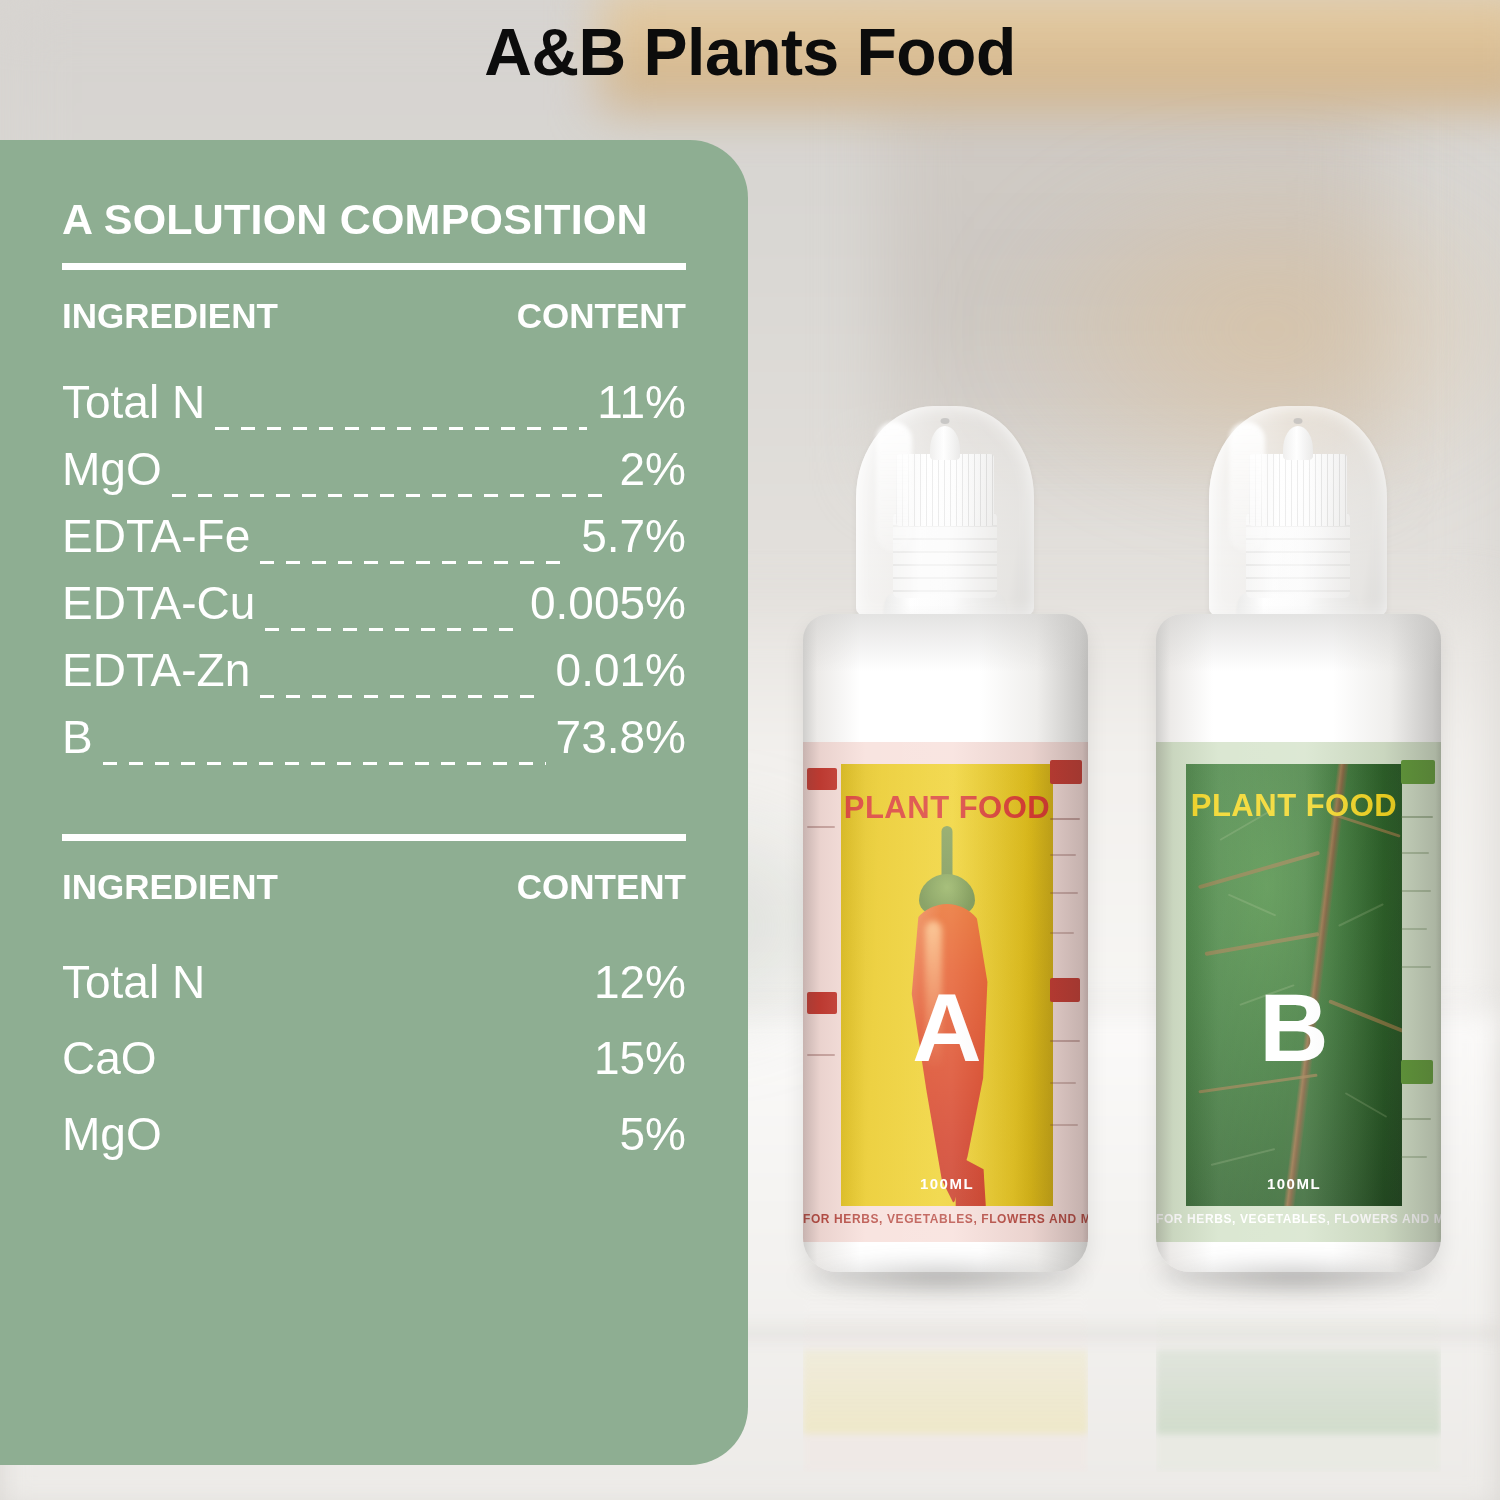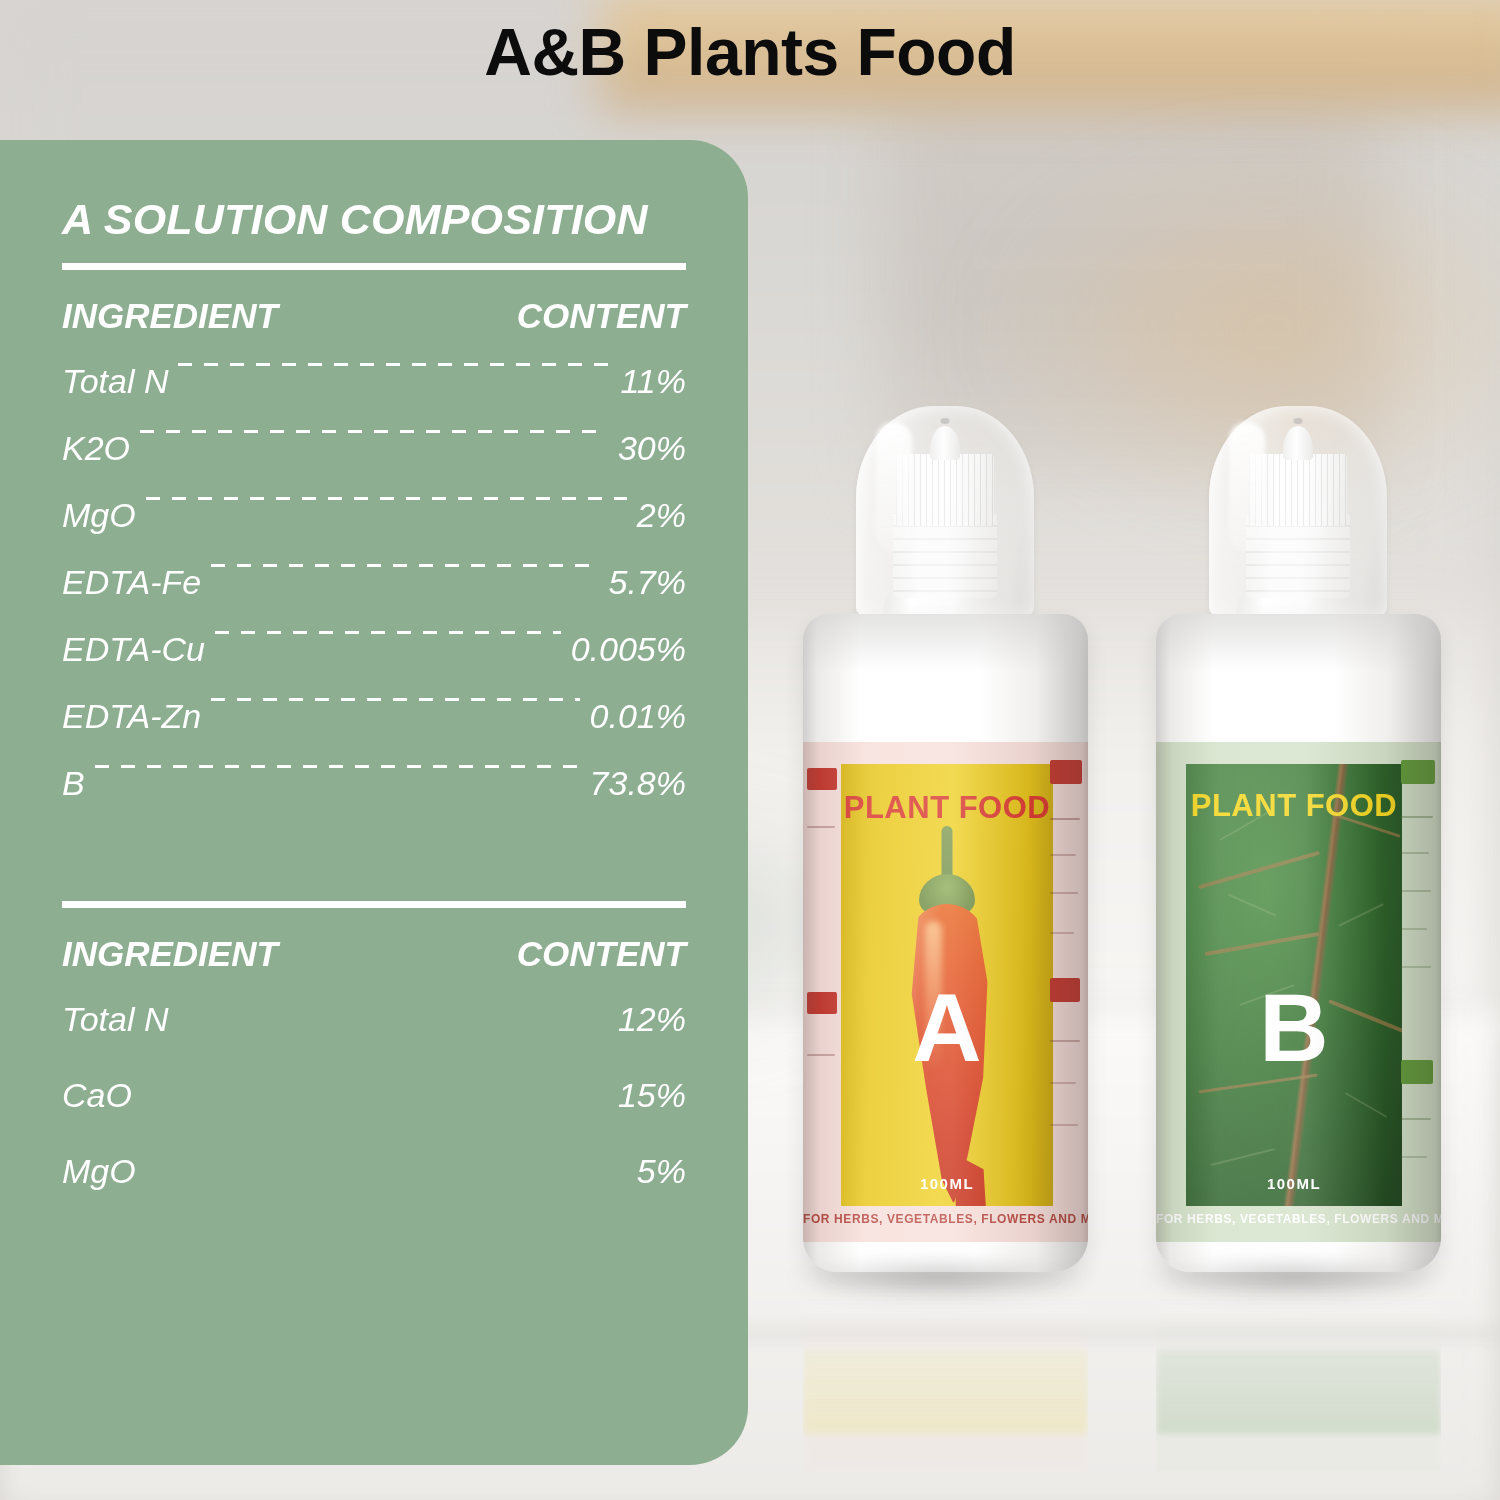--- a/index.html
+++ b/index.html
@@ -66,21 +66,20 @@
 
   
   #panel {
     position: absolute;
     left: 0; top: 140px;
     width: 748px; height: 1325px;
     background: #8eae92;
     border-top-right-radius: 58px;
     border-bottom-right-radius: 58px;
     padding: 58px 62px 8px 62px;
-    font-style: italic;
   }
 
   .sec-title {
     color: #ffffff;
     font-size: 43px;
     font-weight: bold;
     letter-spacing: 0.2px;
     line-height: 1;
     white-space: nowrap;
   }
@@ -91,23 +90,23 @@
   }
   .col-head {
     display: flex; justify-content: space-between; align-items: baseline;
     color: #ffffff; font-size: 35px; font-weight: bold;
     margin-bottom: 26px;
   }
 
   
   .rows { display: block; }
   .row {
-    display: flex; align-items: flex-start;
+    display: flex; align-items: flex-end;
     color: #ffffff;
-    font-size: 34px;
+    font-size: 46px;
     font-weight: 400;
     height: 67px;
   }
   .row .name { white-space: nowrap; flex: 0 0 auto; }
   .row .lead {
     flex: 1 1 auto;
     height: 1px;
     margin: 0 10px;
     position: relative;
     top: 1px;
@@ -504,25 +503,20 @@
       <span>CONTENT</span>
     </div>
 
     <div class="rows">
       <div class="row">
         <span class="name">Total N</span>
         <span class="lead"></span>
         <span class="val">11%</span>
       </div>
       <div class="row">
-        <span class="name">K2O</span>
-        <span class="lead"></span>
-        <span class="val">30%</span>
-      </div>
-      <div class="row">
         <span class="name">MgO</span>
         <span class="lead"></span>
         <span class="val">2%</span>
       </div>
       <div class="row">
         <span class="name">EDTA-Fe</span>
         <span class="lead"></span>
         <span class="val">5.7%</span>
       </div>
       <div class="row">

